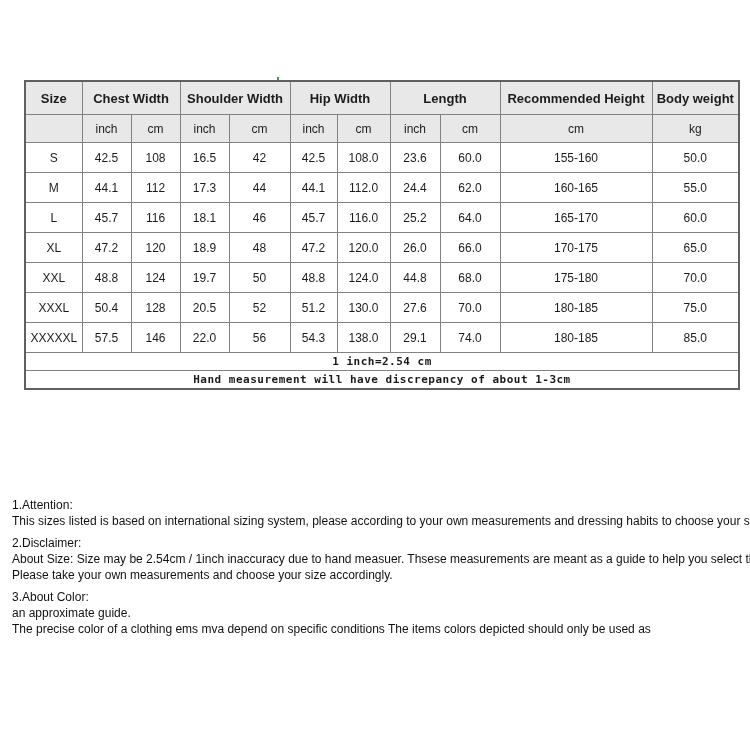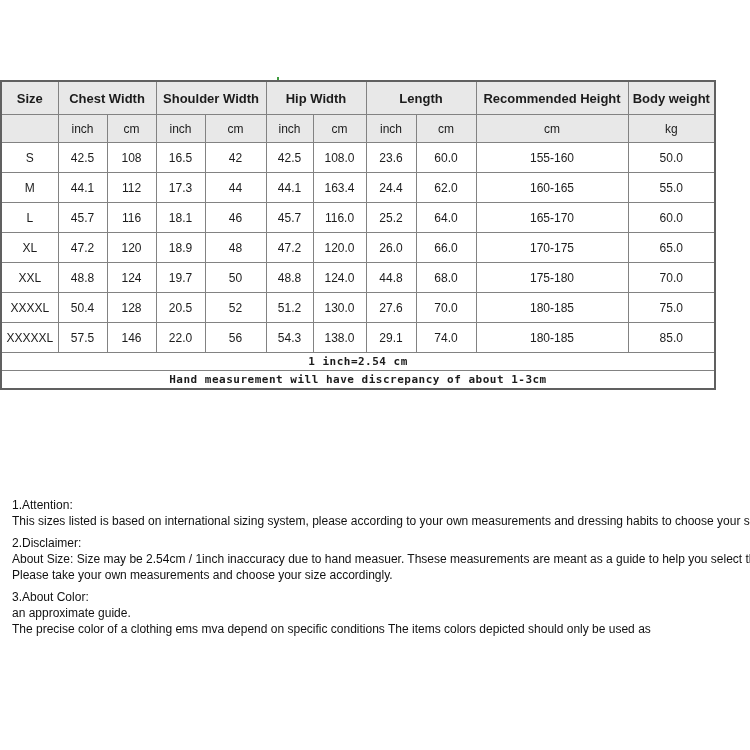--- a/index.html
+++ b/index.html
@@ -12,21 +12,21 @@
     font-family: "Liberation Sans", sans-serif;
   }
   .page {
     position: relative;
     width: 750px;
     height: 750px;
     background: #ffffff;
   }
   table.size-chart {
     position: absolute;
-    left: 0;
+    left: 24px;
     top: 80px;
     width: 714px;
     border-collapse: collapse;
     table-layout: fixed;
     border: 2px solid #606060;
   }
   table.size-chart th,
   table.size-chart td {
     border: 1px solid #828282;
     text-align: center;
@@ -146,21 +146,21 @@
           <td>155-160</td>
           <td>50.0</td>
         </tr>
         <tr>
           <td>M</td>
           <td>44.1</td>
           <td>112</td>
           <td>17.3</td>
           <td>44</td>
           <td>44.1</td>
-          <td>163.4</td>
+          <td>112.0</td>
           <td>24.4</td>
           <td>62.0</td>
           <td>160-165</td>
           <td>55.0</td>
         </tr>
         <tr>
           <td>L</td>
           <td>45.7</td>
           <td>116</td>
           <td>18.1</td>
@@ -192,21 +192,21 @@
           <td>19.7</td>
           <td>50</td>
           <td>48.8</td>
           <td>124.0</td>
           <td>44.8</td>
           <td>68.0</td>
           <td>175-180</td>
           <td>70.0</td>
         </tr>
         <tr>
-          <td>XXXXL</td>
+          <td>XXXL</td>
           <td>50.4</td>
           <td>128</td>
           <td>20.5</td>
           <td>52</td>
           <td>51.2</td>
           <td>130.0</td>
           <td>27.6</td>
           <td>70.0</td>
           <td>180-185</td>
           <td>75.0</td>

